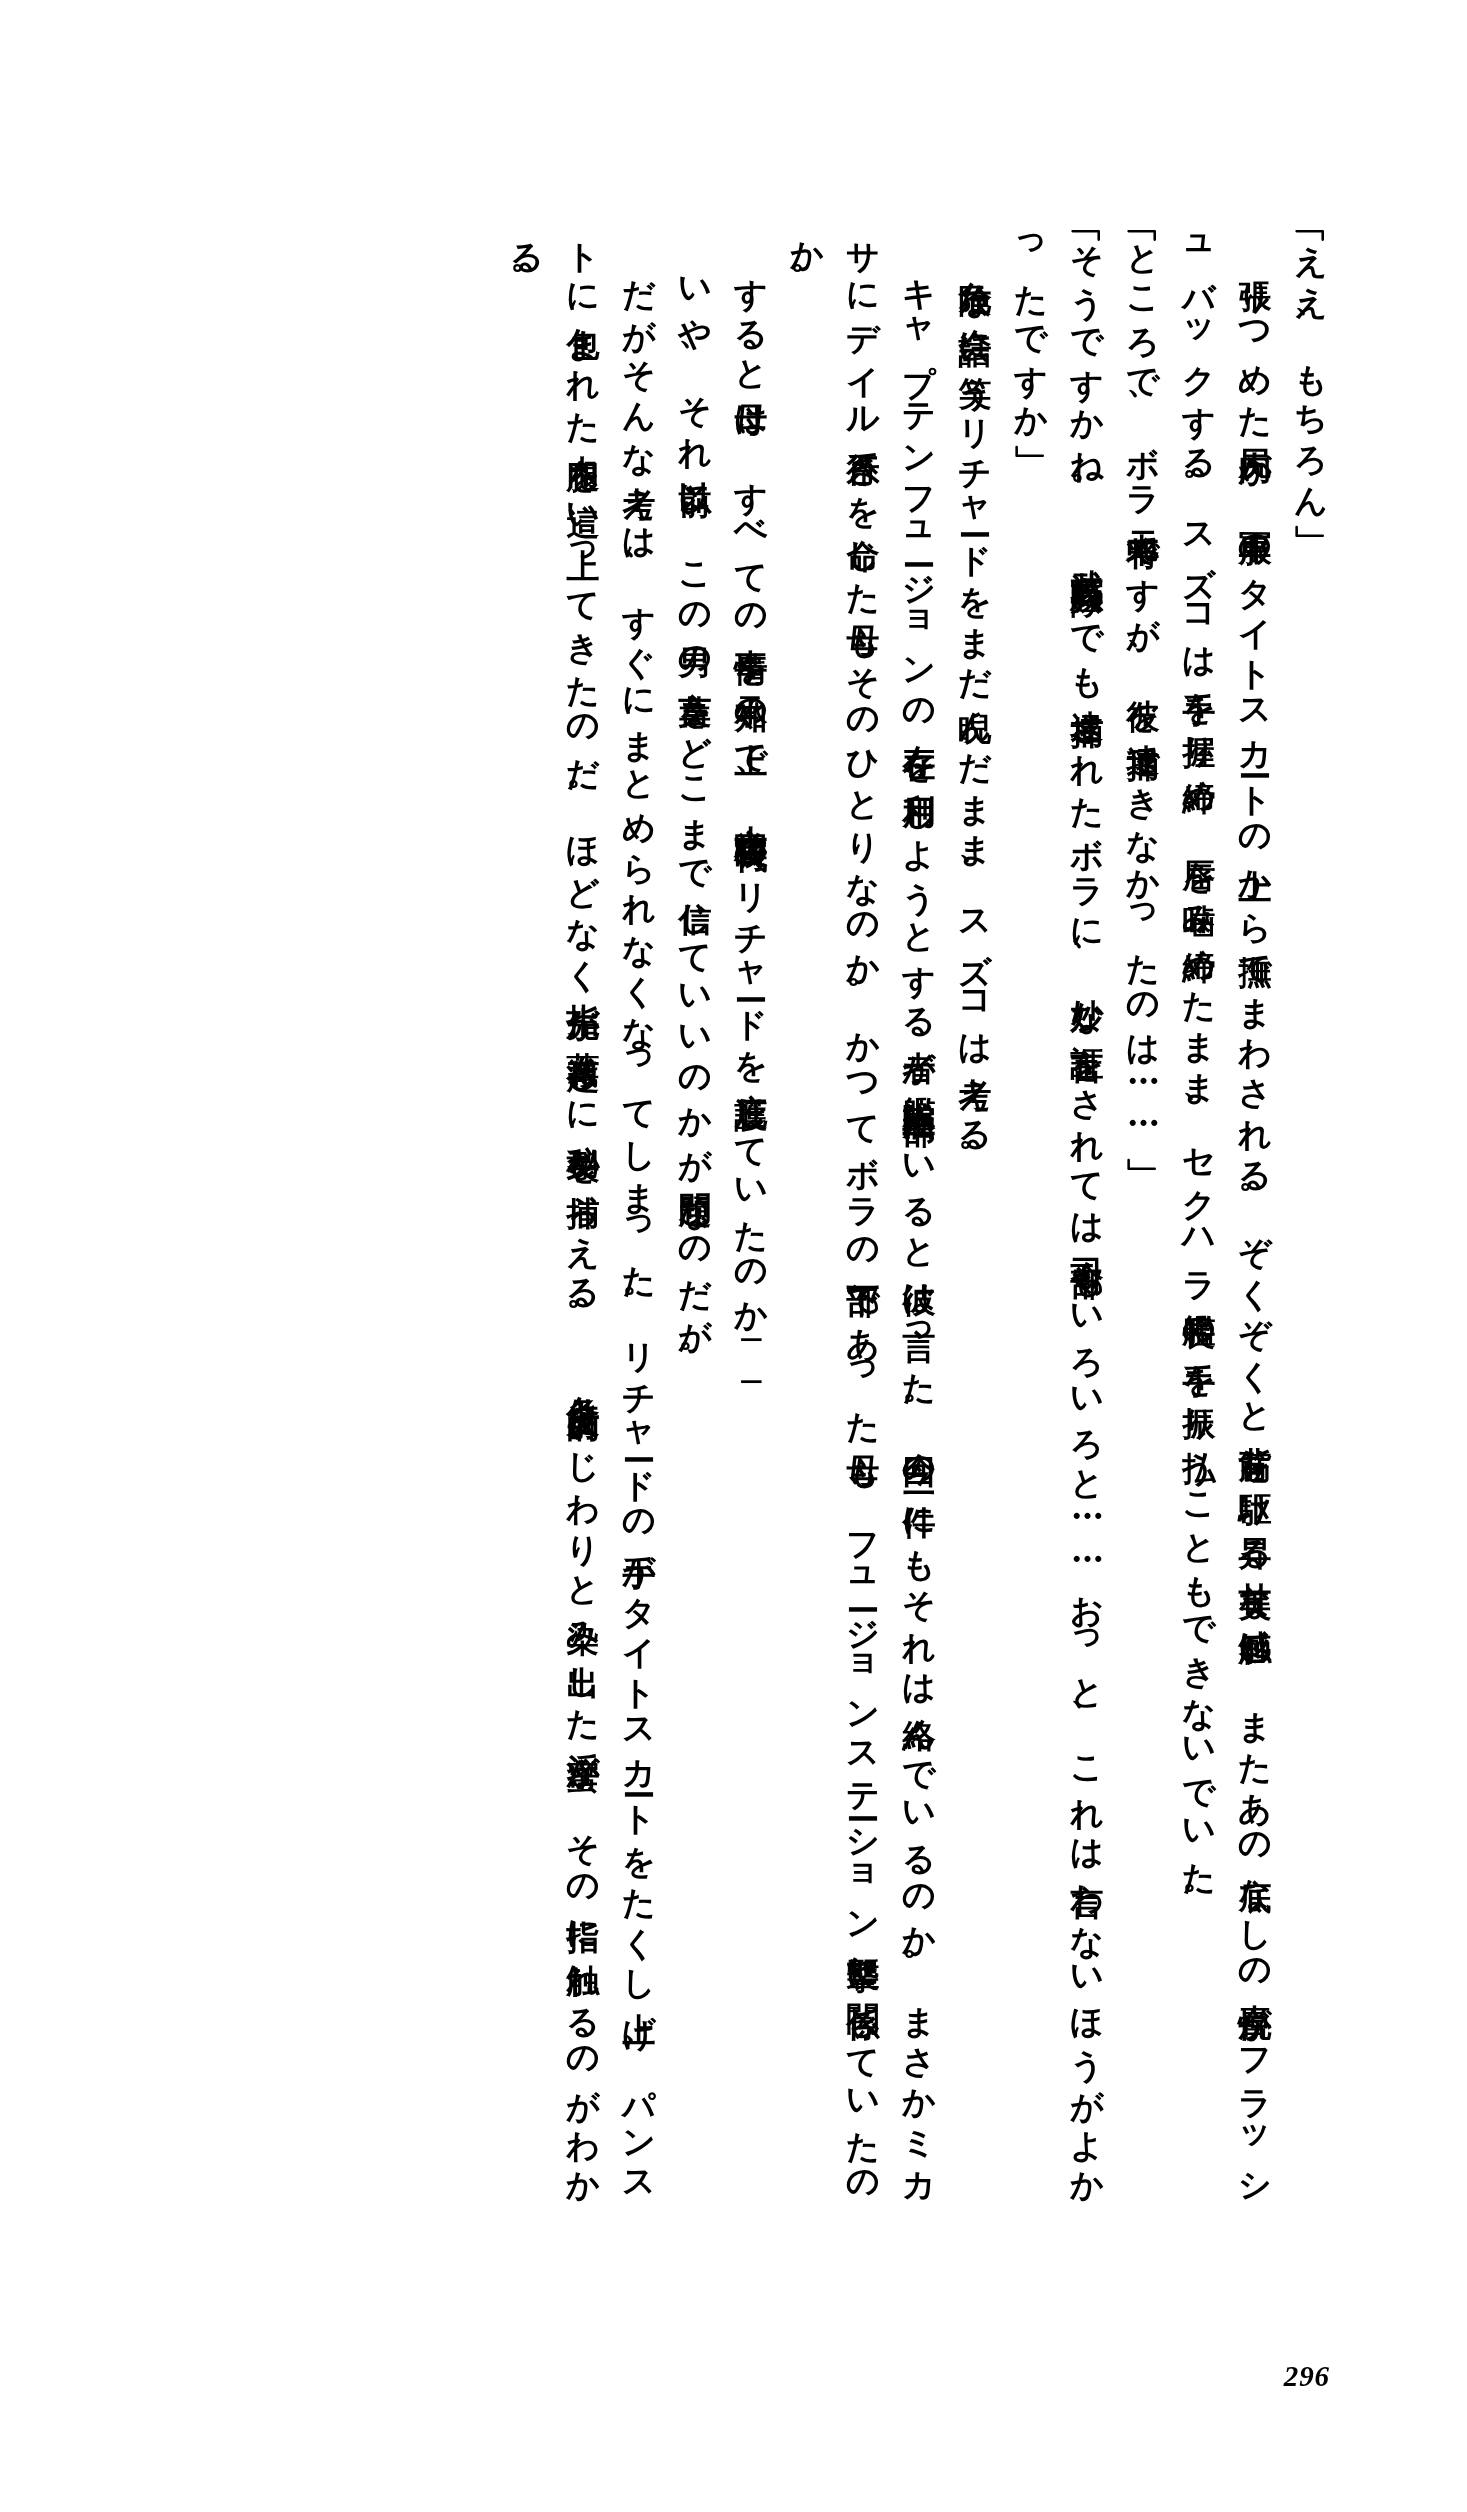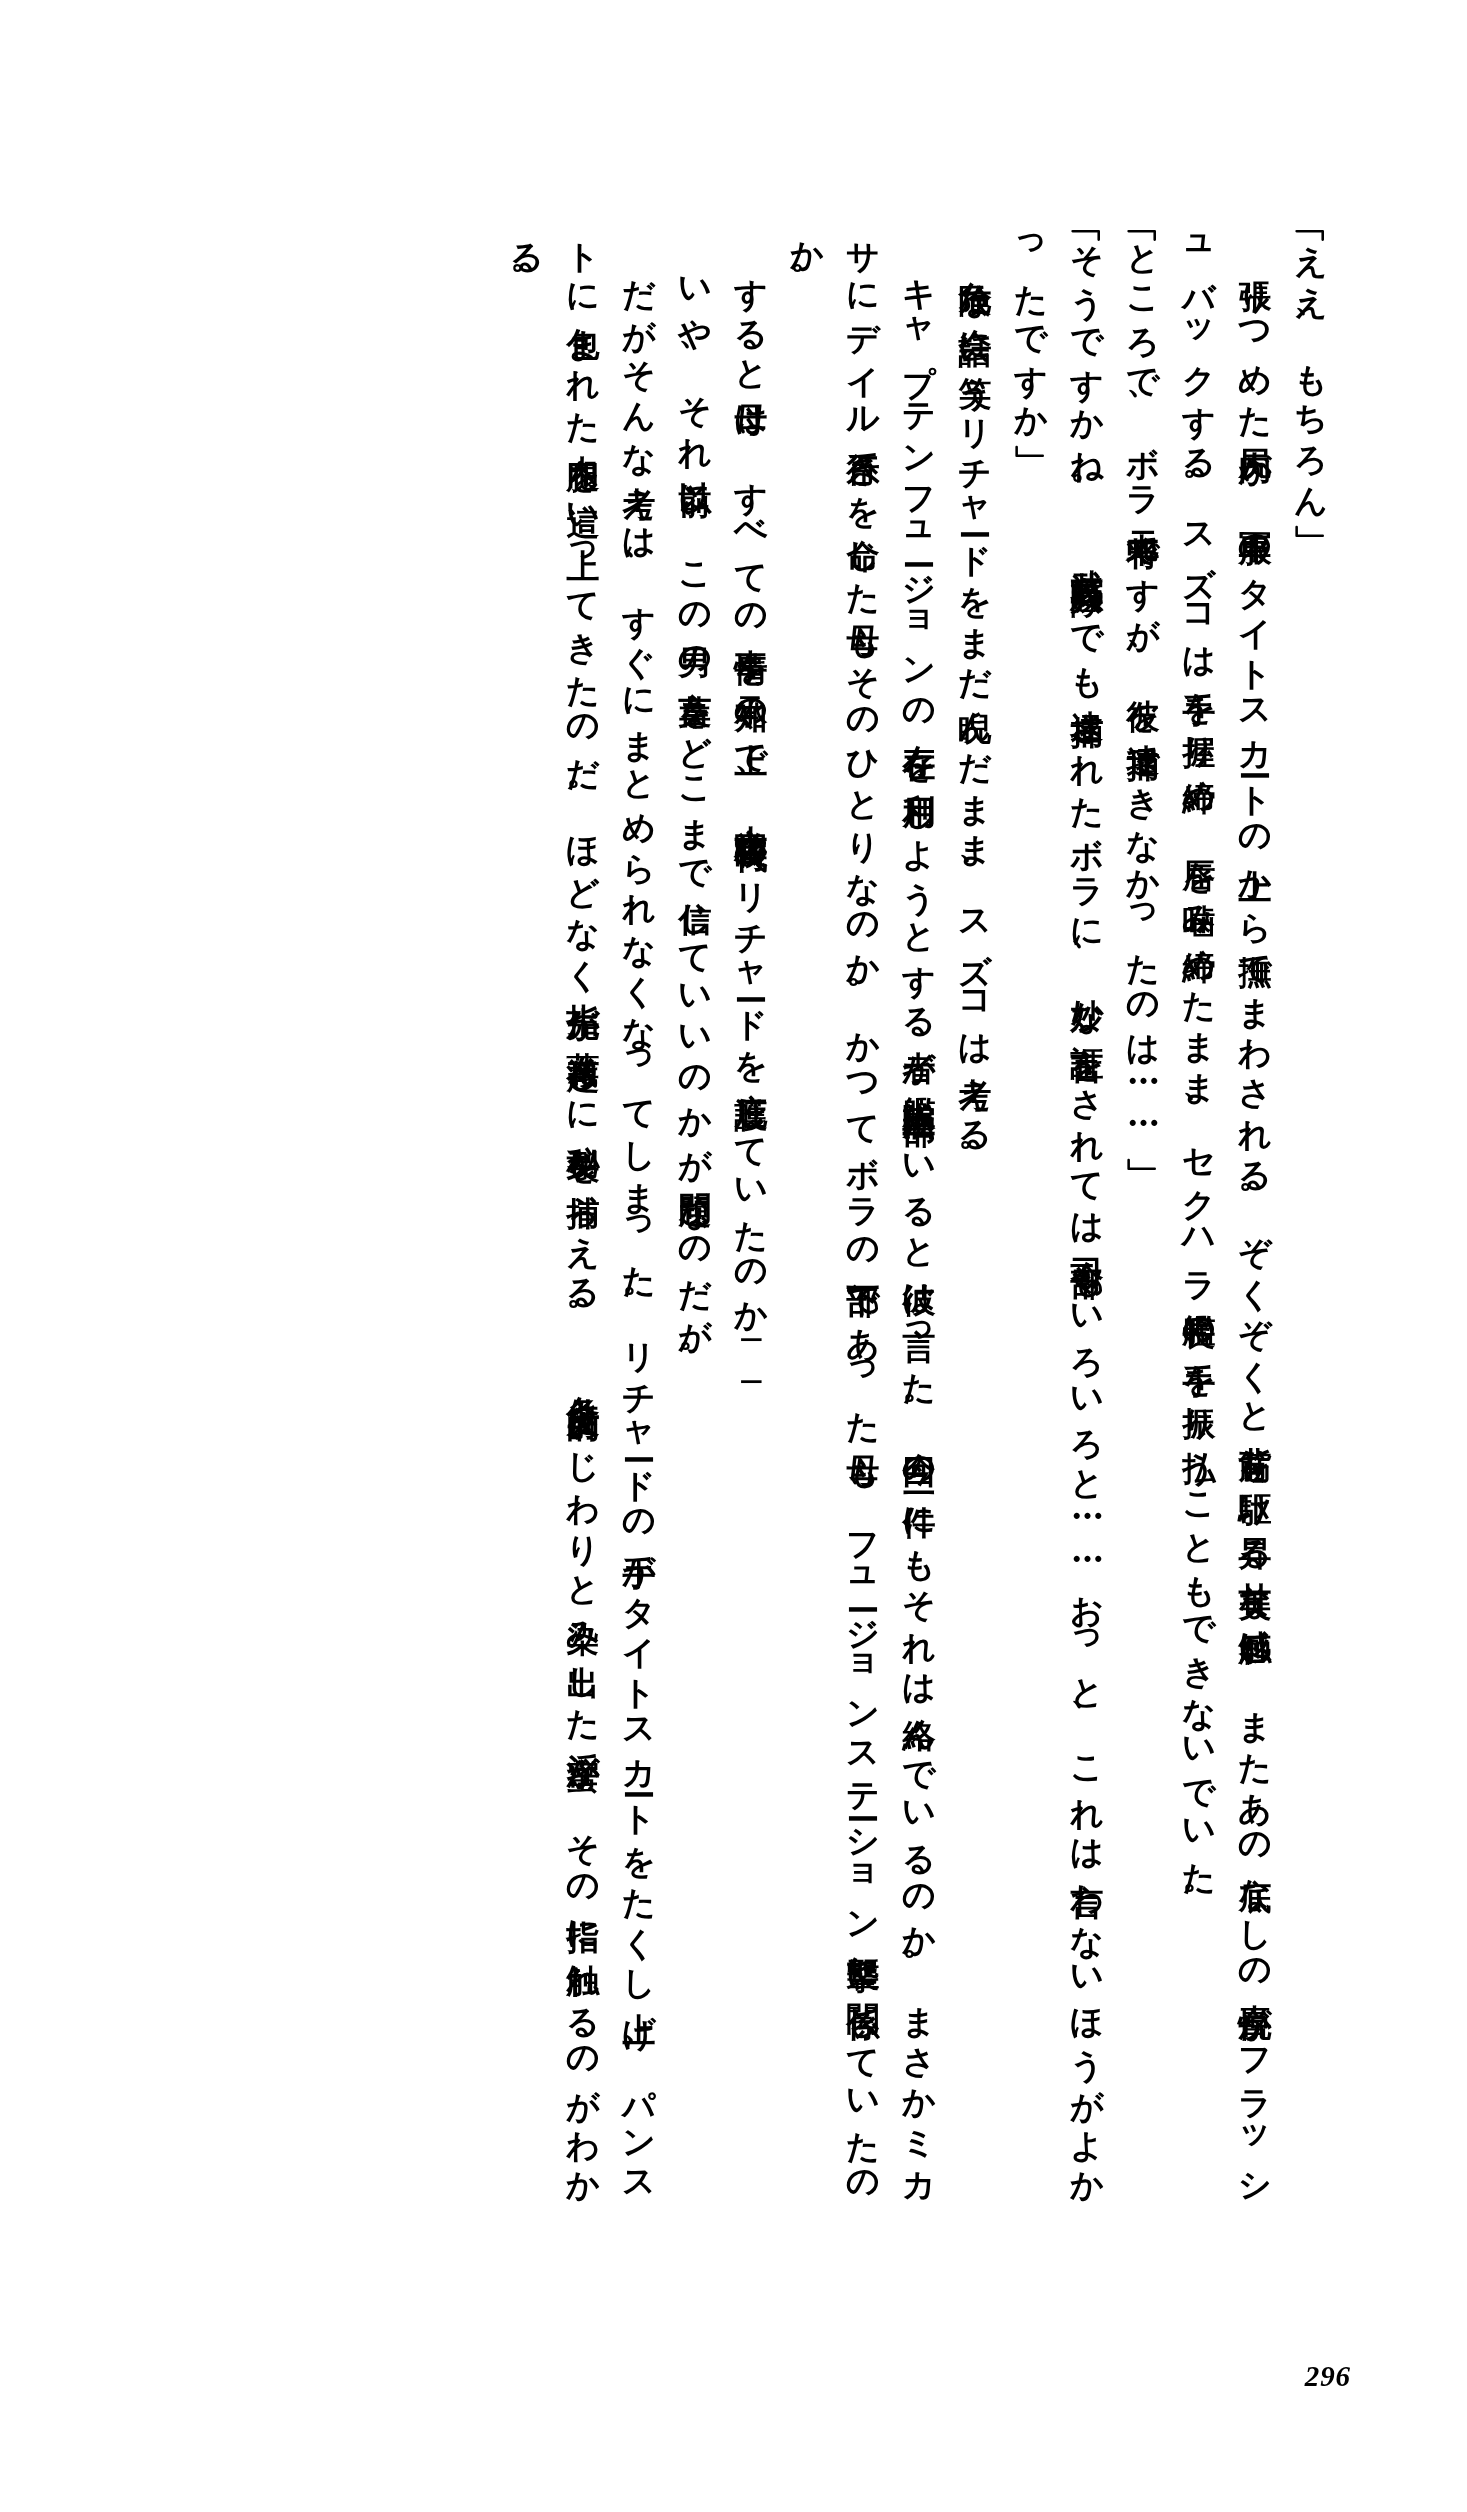--- a/index.html
+++ b/index.html
@@ -45,21 +45,21 @@
   }
 
   .text-block p {
     margin: 0;
     padding: 0;
     text-indent: 0;
   }
 
   .page-number {
     position: absolute;
-    right: 116px;
+    right: 137px;
     bottom: 119px;
     font-size: 29px;
     font-style: italic;
     font-family: "Liberation Serif", "DejaVu Serif", serif;
     font-weight: 700;
     letter-spacing: 0.9px;
     margin-top: 46px;
   }
 </style>
 </head>

